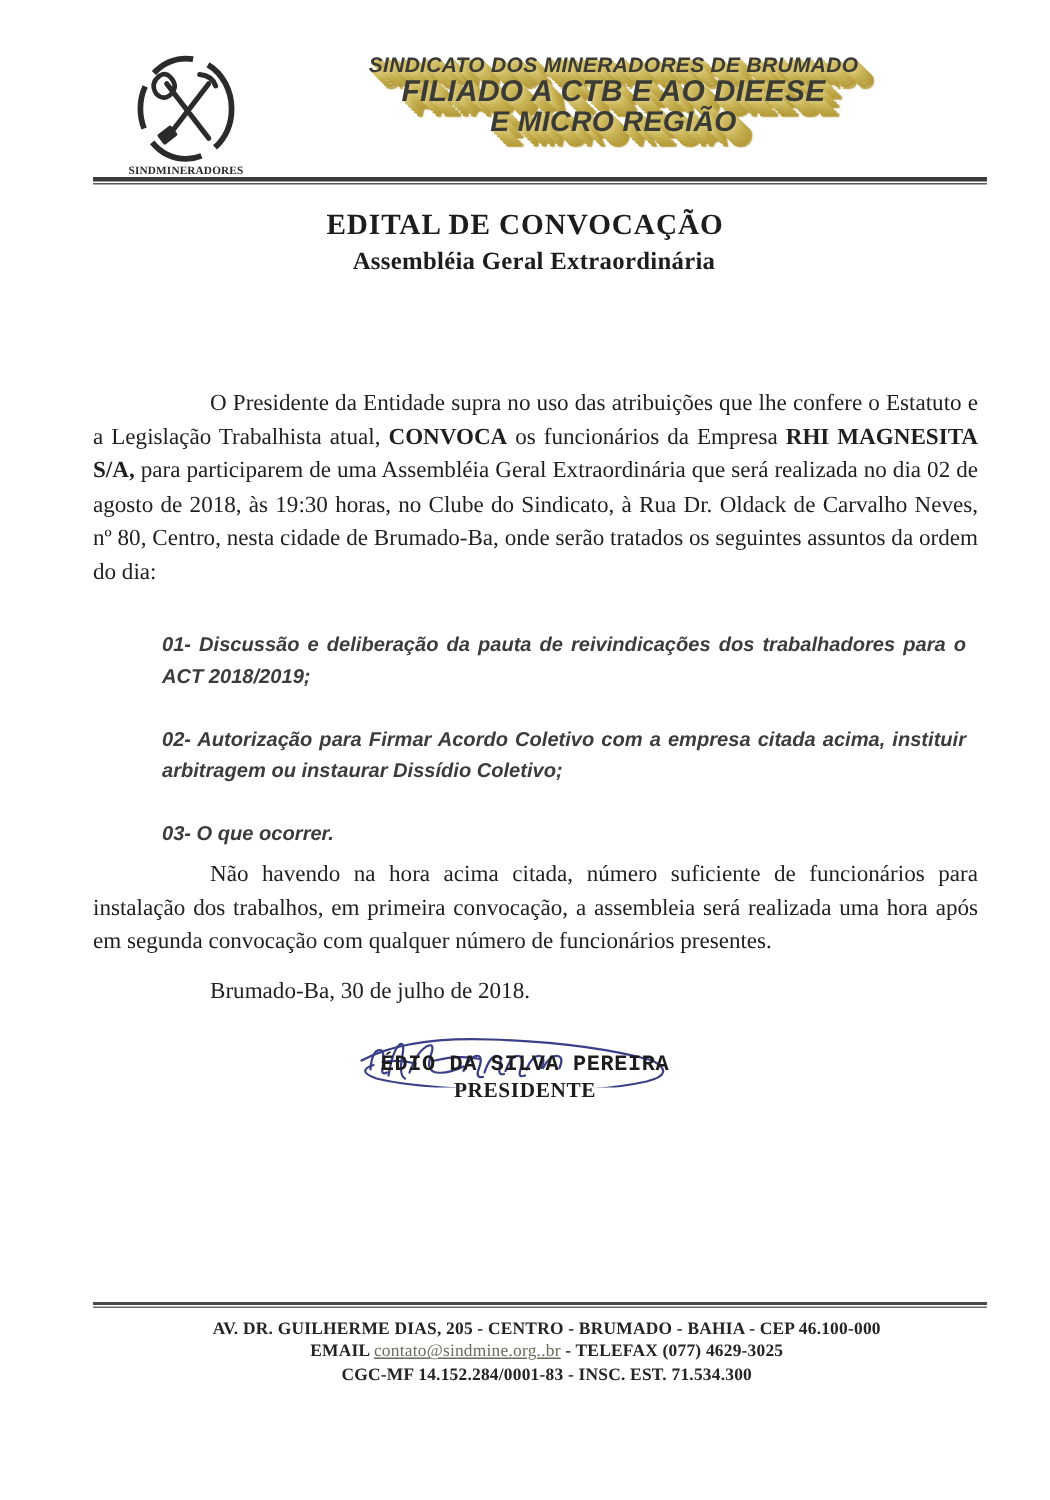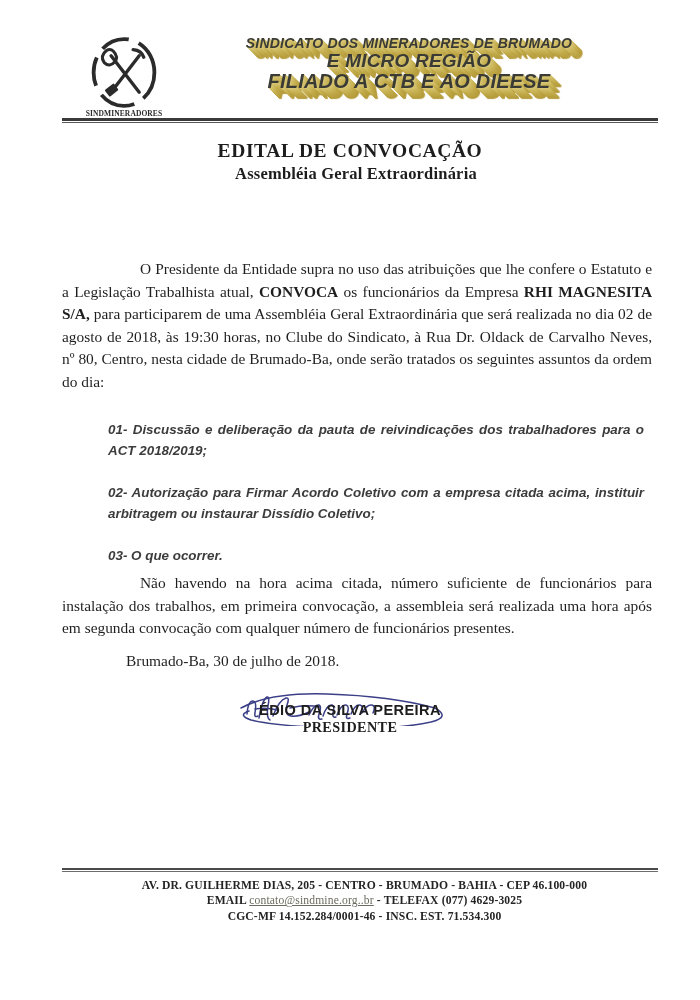--- a/index.html
+++ b/index.html
@@ -158,21 +158,21 @@
 
   .closing {
     position: absolute;
     left: 62px;
     right: 48px;
     top: 572px;
   }
 
   .dateline {
     position: absolute;
-    left: 48px;
+    left: 62px;
     right: 48px;
     top: 650px;
     font-family: "Liberation Serif", "DejaVu Serif", serif;
     font-size: 15.4px;
     line-height: 22px;
     color: #1f1f1f;
     text-indent: 78px;
   }
 
   
@@ -184,21 +184,21 @@
   }
   .signature-scribble {
     position: relative;
     height: 36px;
     width: 230px;
     margin: 0 auto -28px auto;
     pointer-events: none;
   }
   .sig-name {
     position: relative;
-    font-family: Liberation Sans, sans-serif;
+    font-family: Liberation Mono, monospace;
     font-weight: bold;
     font-size: 14.6px;
     letter-spacing: 0.4px;
     color: #1d1d1d;
   }
   .sig-role {
     font-family: "Liberation Serif", "DejaVu Serif", serif;
     font-weight: bold;
     font-size: 14.2px;
     letter-spacing: 0.4px;
@@ -265,22 +265,22 @@
           <line x1="70" y1="26" x2="33" y2="74"></line>
         </g>
         <path d="M62,18 q11,1 14,10" fill="none" stroke="#2b2b2b" stroke-width="4.4" stroke-linecap="round"></path>
         <rect x="26" y="66" width="15" height="11" rx="1.5" transform="rotate(-38 33 71)" fill="#2b2b2b"></rect>
       </svg>
       <div class="logo-caption">SINDMINERADORES</div>
     </div>
 
     <div class="banner">
       <div class="banner-line l1">SINDICATO DOS MINERADORES DE BRUMADO</div>
+      <div class="banner-line l3">FILIADO A CTB E AO DIEESE</div>
       <div class="banner-line l2">E MICRO REGIÃO</div>
-      <div class="banner-line l3">FILIADO A CTB E AO DIEESE</div>
     </div>
   </div>
 
   <div class="rule-double">
     <div class="thick"></div>
     <div class="gap"></div>
     <div class="thin"></div>
   </div>
 
   <div class="doc-title">
@@ -328,16 +328,16 @@
     <div class="thick"></div>
     <div class="gap"></div>
     <div class="thin"></div>
   </div>
 
   <div class="footer">
     <div class="footer-line">AV. DR. GUILHERME DIAS, 205 - CENTRO - BRUMADO - BAHIA - CEP 46.100-000</div>
     <div class="footer-line"><span>EMAIL</span>
       <span class="footer-email">contato@sindmine.org..br</span>
       <span>- TELEFAX (077) 4629-3025</span></div>
-    <div class="footer-line">CGC-MF 14.152.284/0001-46 - INSC. EST. 71.534.300</div>
+    <div class="footer-line">CGC-MF 14.152.284/0001-83 - INSC. EST. 71.534.300</div>
   </div>
 
 </div>
 
 </body></html>

